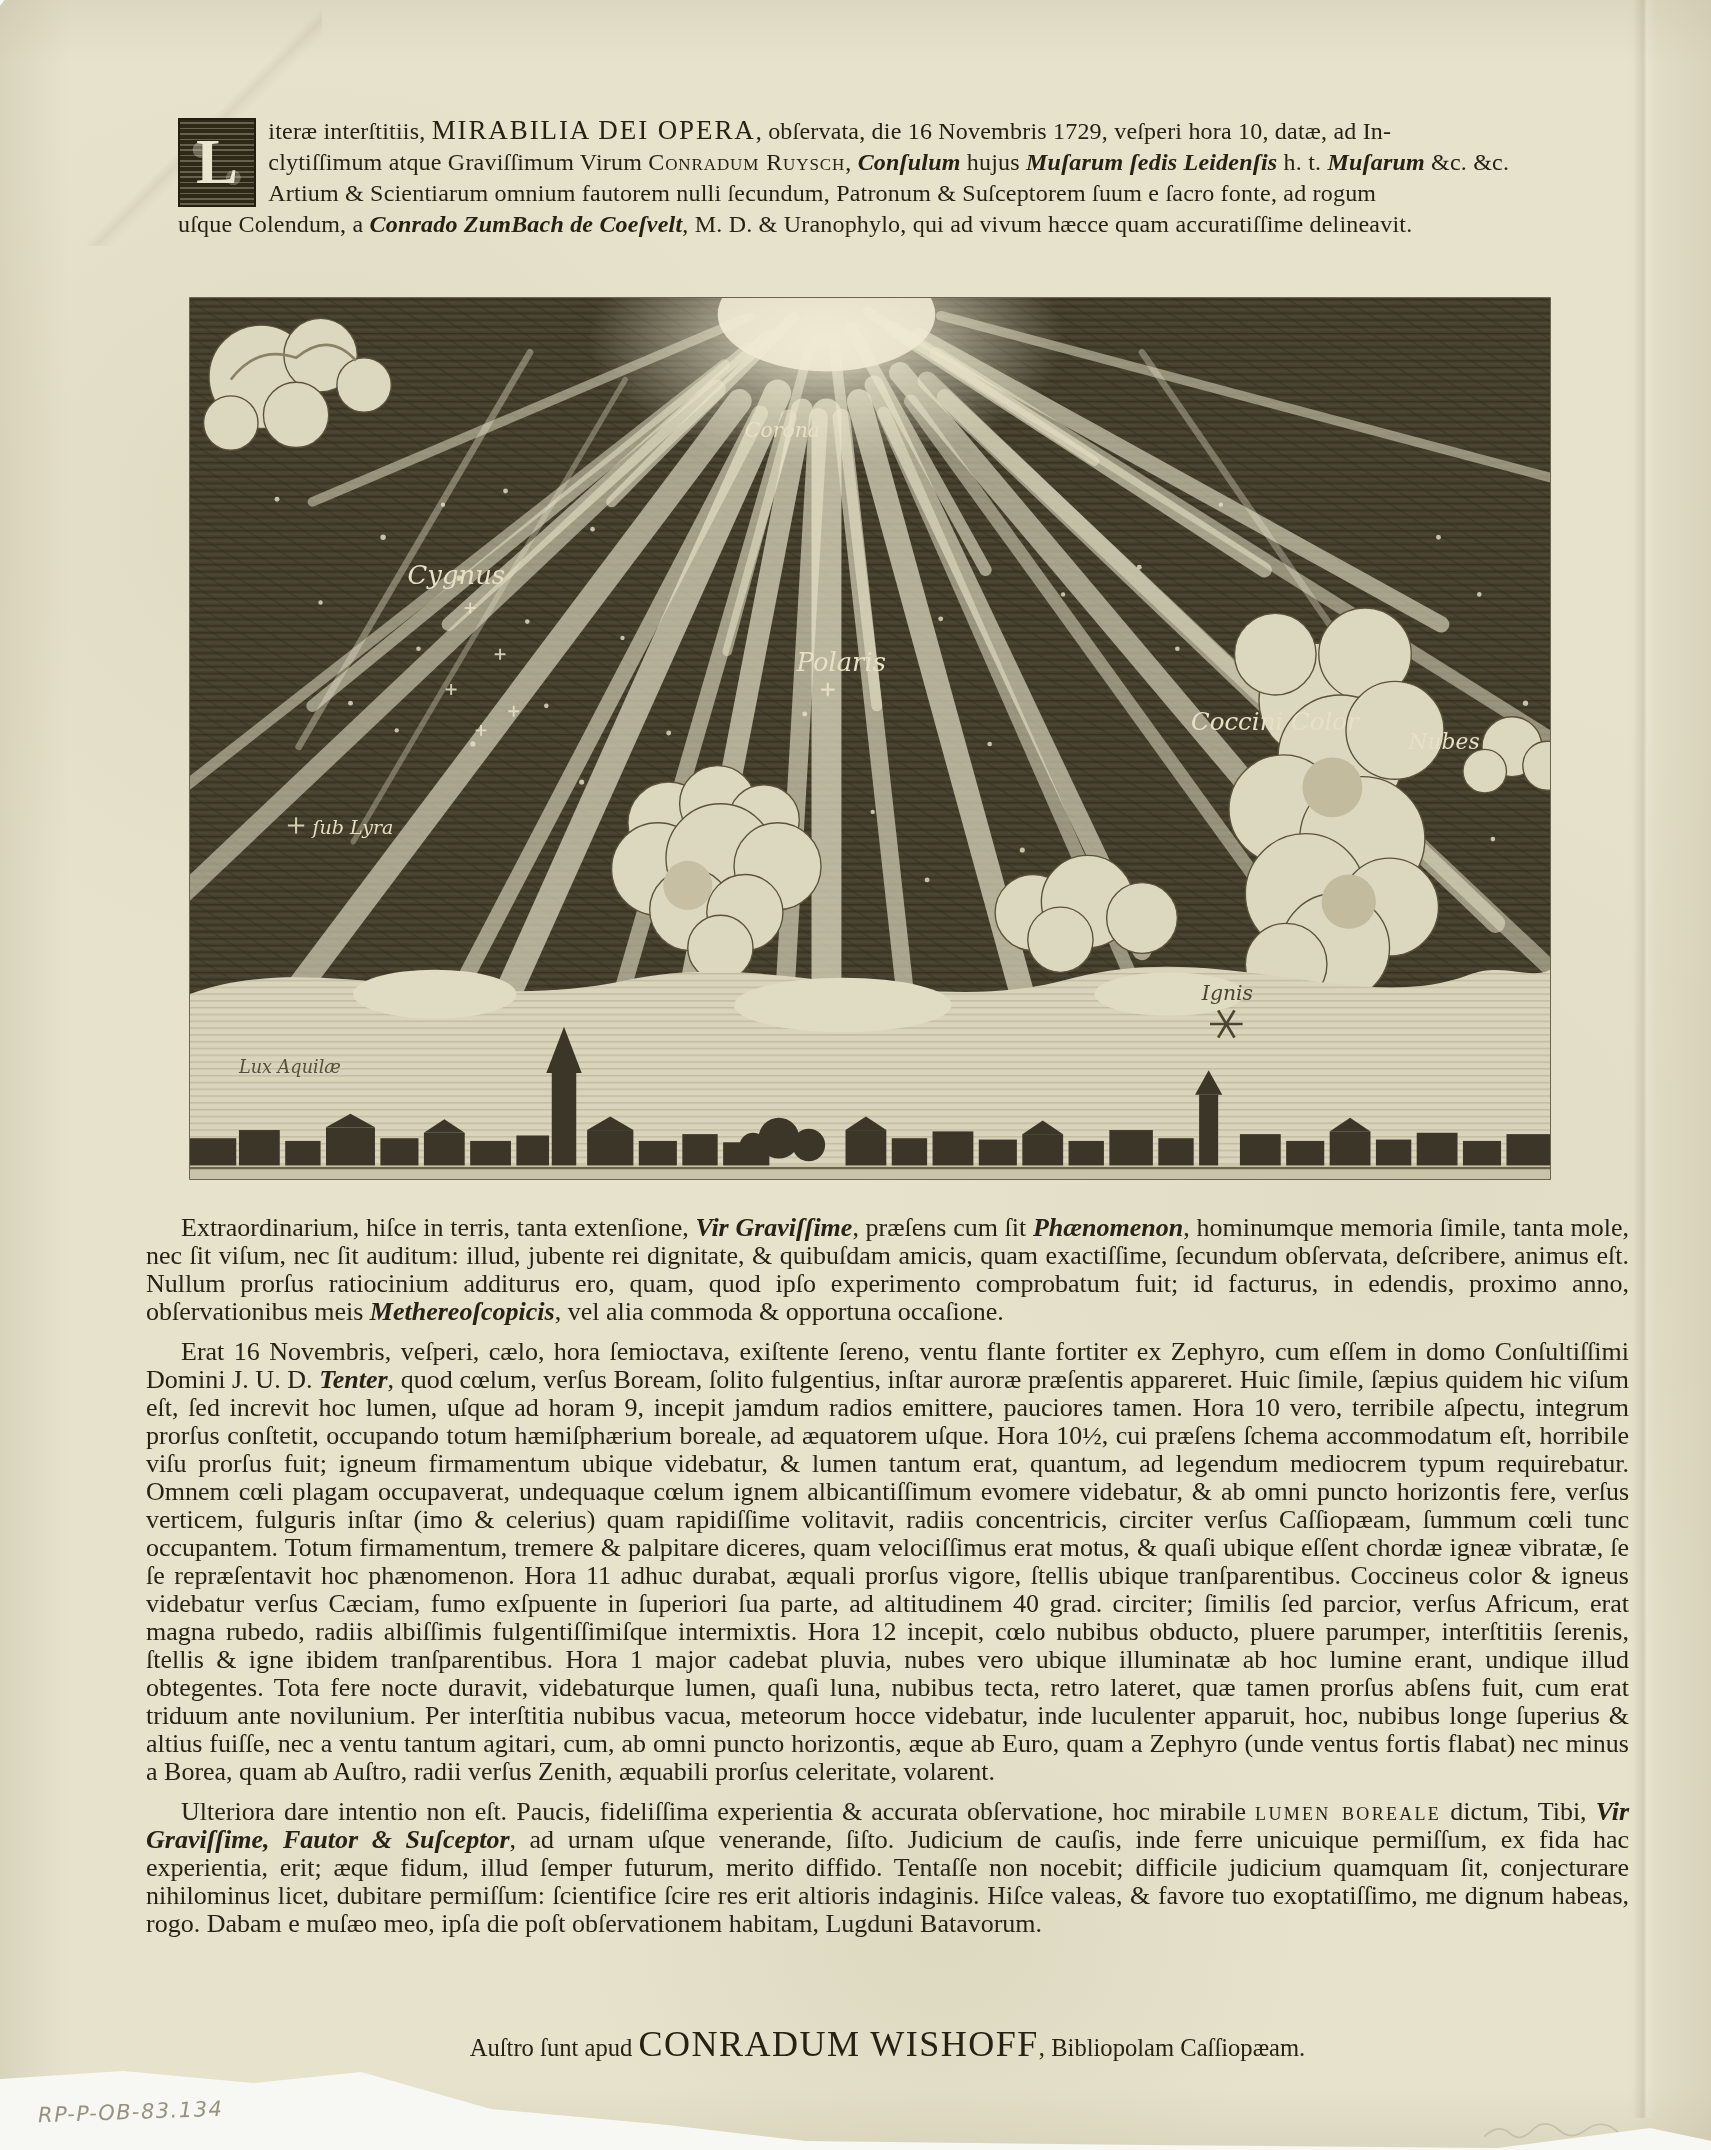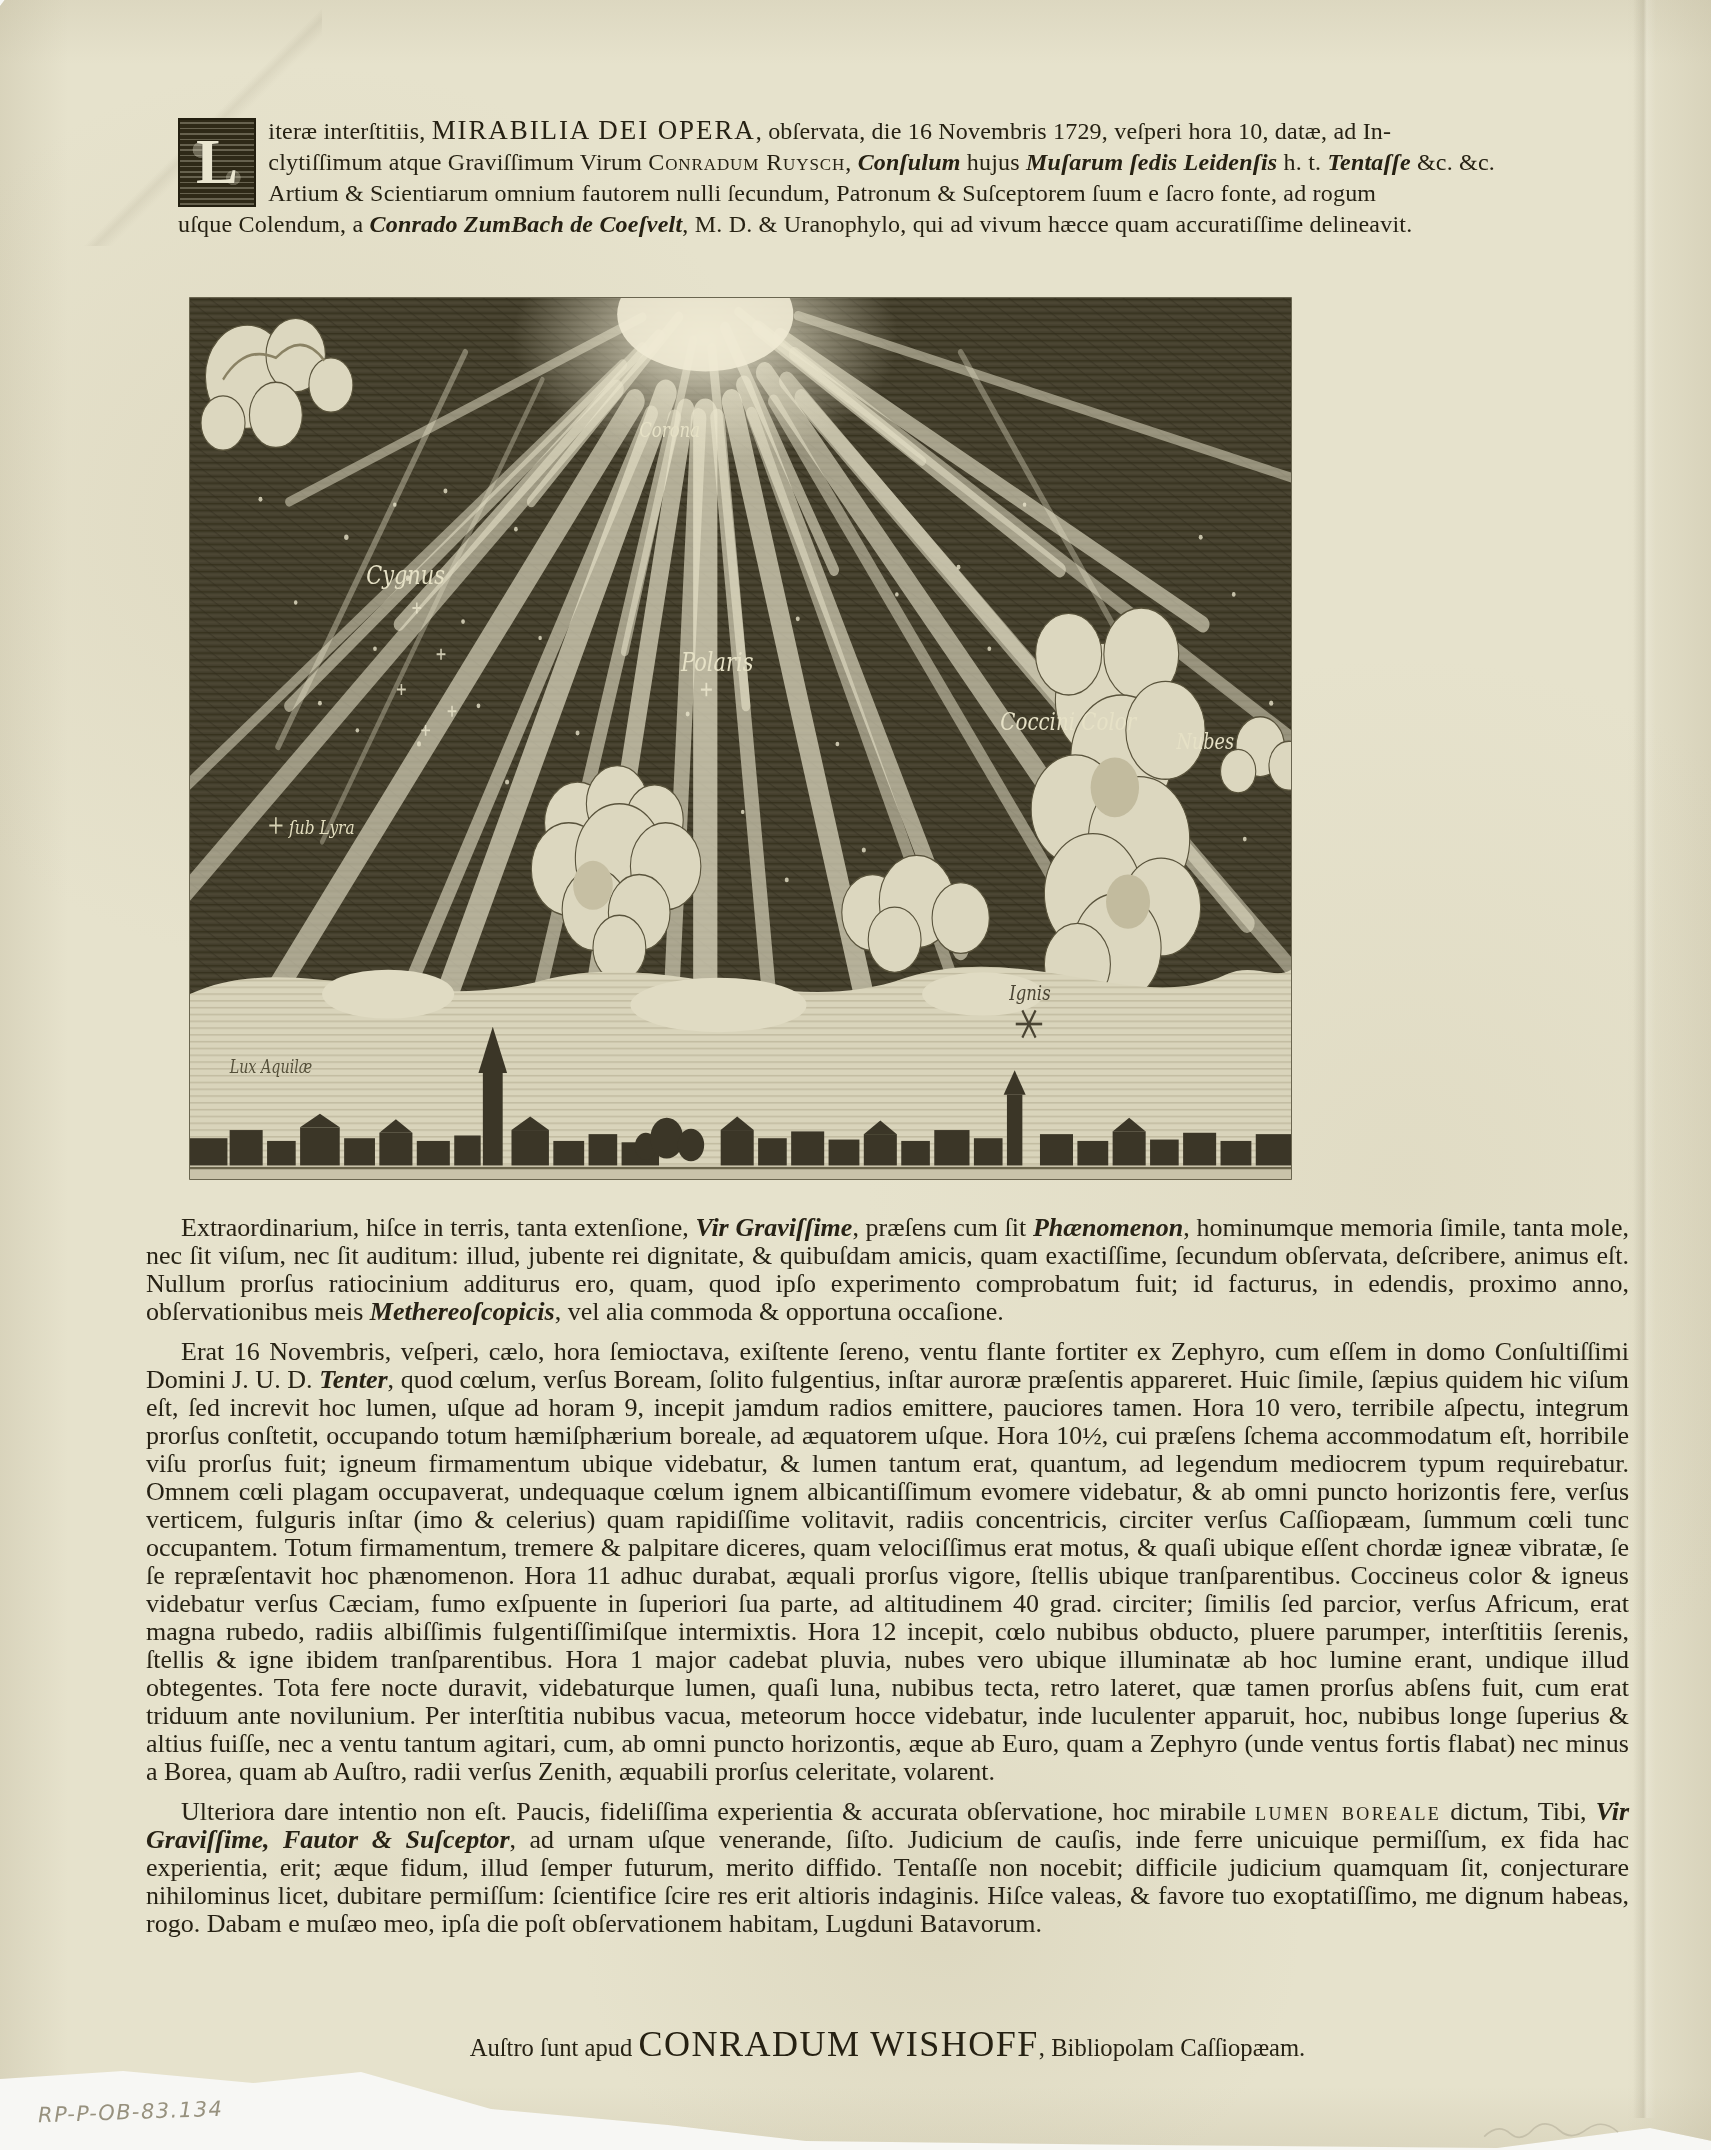--- a/index.html
+++ b/index.html
@@ -47,21 +47,21 @@
   }
   .titleline{white-space:nowrap;}
   .lg{font-size:27px;letter-spacing:1.9px;}
   .lg2{font-size:36px;letter-spacing:1.5px;}
   .sc{font-variant:small-caps;letter-spacing:0.9px;}
   .scsp{font-variant:small-caps;letter-spacing:2.3px;}
   .it{font-style:italic;font-weight:bold;}
 
   
   .etching{
-    position:absolute;left:190px;top:298px;width:1101px;height:881px;
+    position:absolute;left:190px;top:298px;width:1360px;height:881px;
     box-shadow:0 0 0 0.8px #4d4732, 0 0 14px rgba(60,54,36,.35) inset;
     background:#45402e;
   }
   .etching svg{display:block;width:100%;height:100%;}
 
   
   .bodytext{
     position:absolute;left:146px;top:1214px;width:1483px;
     color:#272215;font-size:26px;line-height:28px;text-align:justify;
   }
@@ -88,21 +88,21 @@
   <div class="crease-tl"></div>
   <div class="crease-right"></div>
   <div class="stain1"></div>
   <div class="stain2"></div>
 
   <div class="titleblock longs">
     <div class="dropcap">
         <span>L</span>
       </div>
     <div class="titleline"><span>iteræ interſtitiis, </span><span class="lg">MIRABILIA DEI OPERA</span><span>, obſervata, die 16 Novembris 1729, veſperi hora 10, datæ, ad In-</span></div>
-    <div class="titleline"><span>clytiſſimum atque Graviſſimum Virum </span><span class="sc">Conradum Ruysch</span><span>, </span><span class="it">Conſulum</span><span> hujus </span><span class="it">Muſarum ſedis Leidenſis</span><span> h. t. </span><span class="it">Tentaſſe</span><span> &amp;c. &amp;c.</span></div>
+    <div class="titleline"><span>clytiſſimum atque Graviſſimum Virum </span><span class="sc">Conradum Ruysch</span><span>, </span><span class="it">Conſulum</span><span> hujus </span><span class="it">Muſarum ſedis Leidenſis</span><span> h. t. </span><span class="it">Muſarum</span><span> &amp;c. &amp;c.</span></div>
     <div class="titleline"><span>Artium &amp; Scientiarum omnium fautorem nulli ſecundum, Patronum &amp; Suſceptorem ſuum e ſacro fonte, ad rogum</span></div>
     <div class="titleline"><span>uſque Colendum, a </span><span class="it">Conrado ZumBach de Coeſvelt</span><span>, M. D. &amp; Uranophylo, qui ad vivum hæcce quam accuratiſſime delineavit.</span></div>
   </div>
 
   <div class="etching">
     <svg viewBox="0 0 1000 648" preserveAspectRatio="none">
       <defs>
         <pattern id="hatch" width="7" height="5" patternUnits="userSpaceOnUse">
           <rect width="7" height="5" fill="#46412f"></rect>
           <line x1="0" y1="1.2" x2="7" y2="1.2" stroke="#37321e" stroke-width="1.2"></line>

